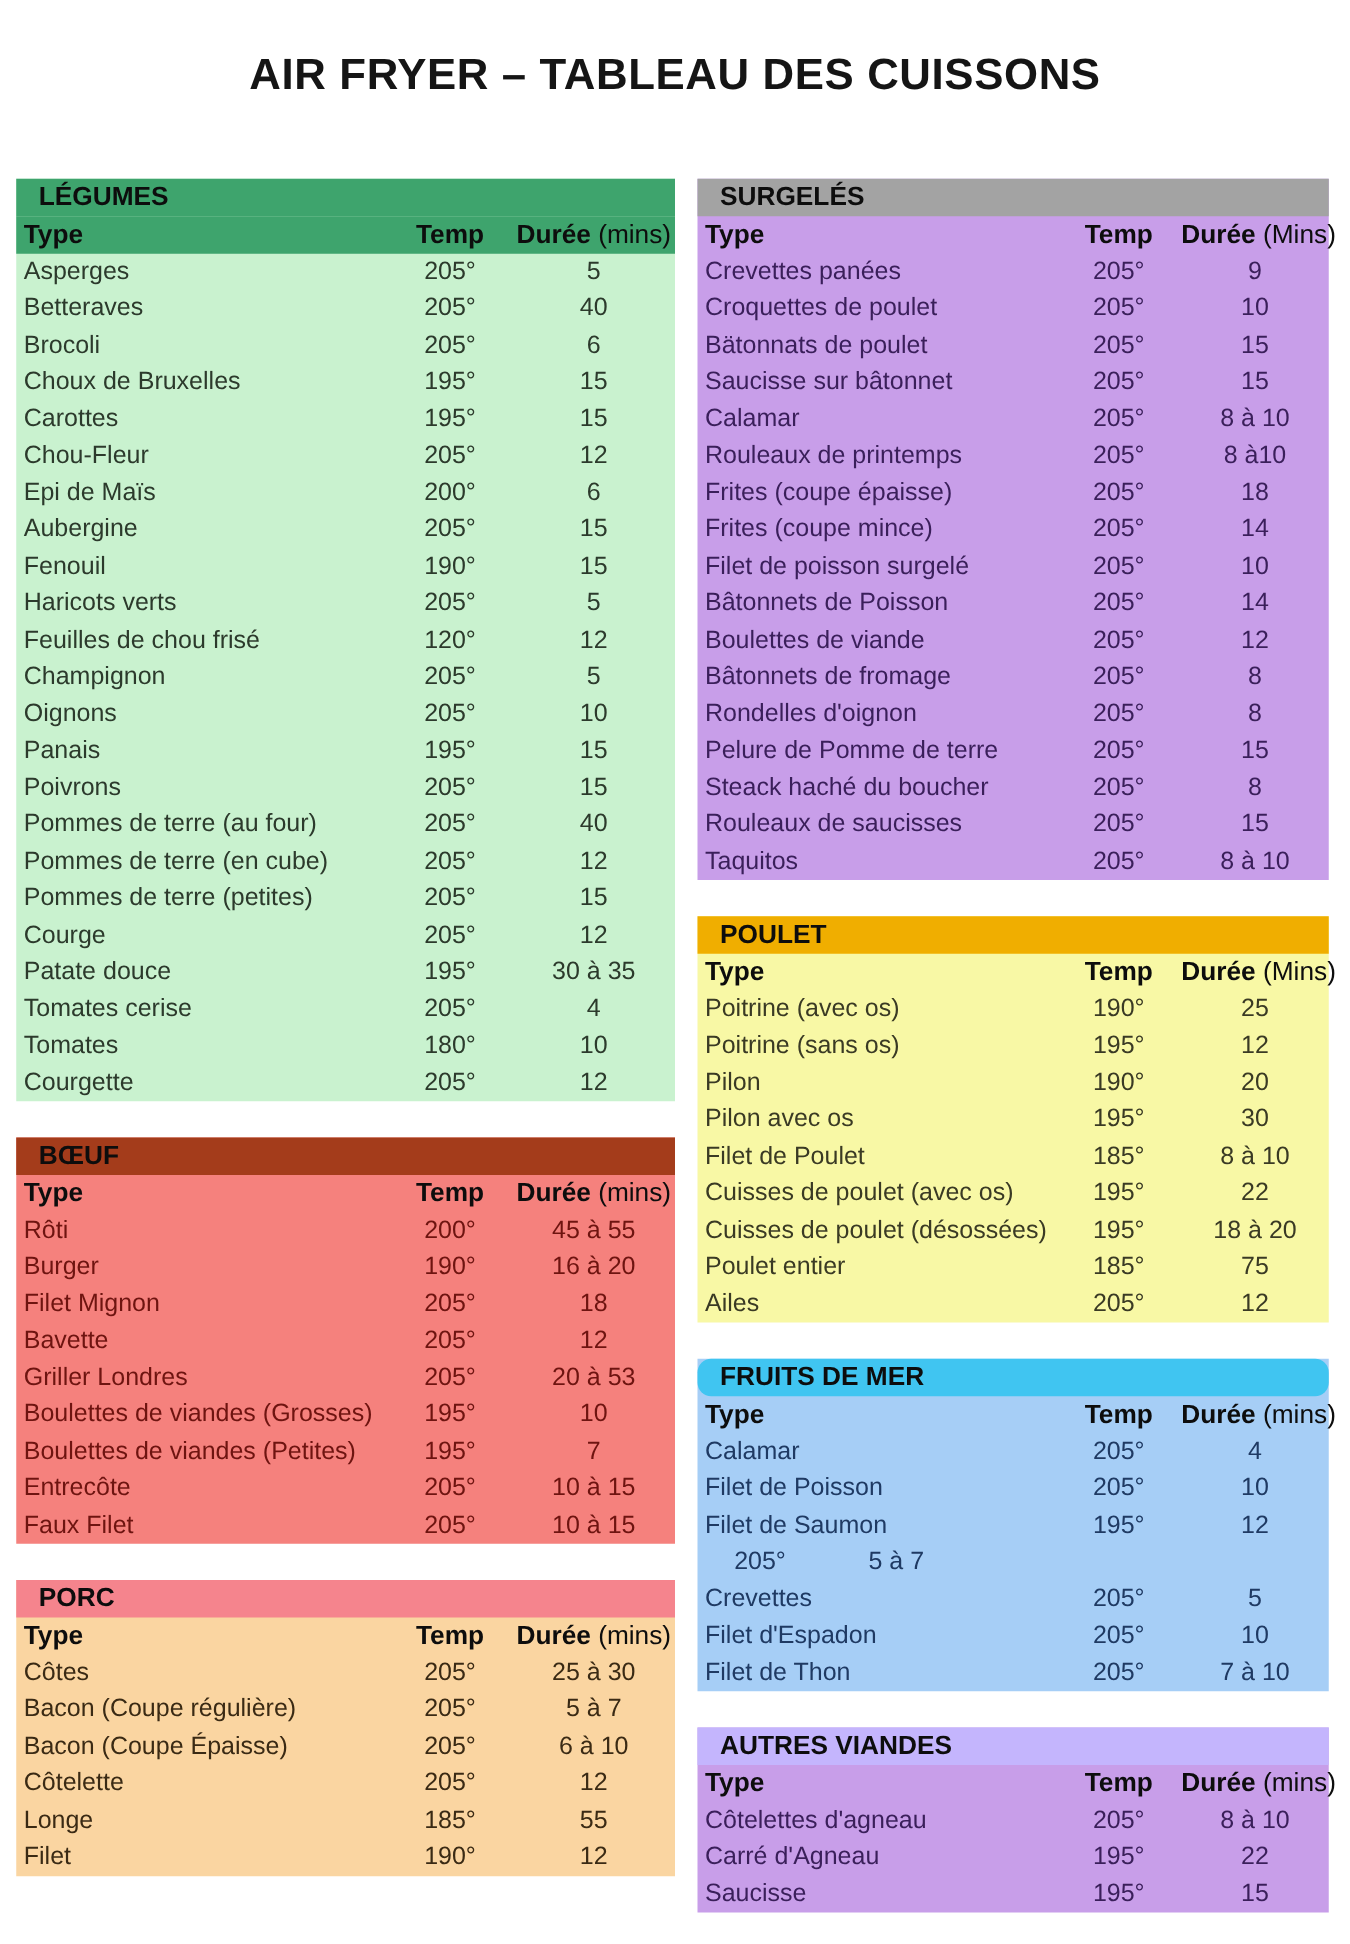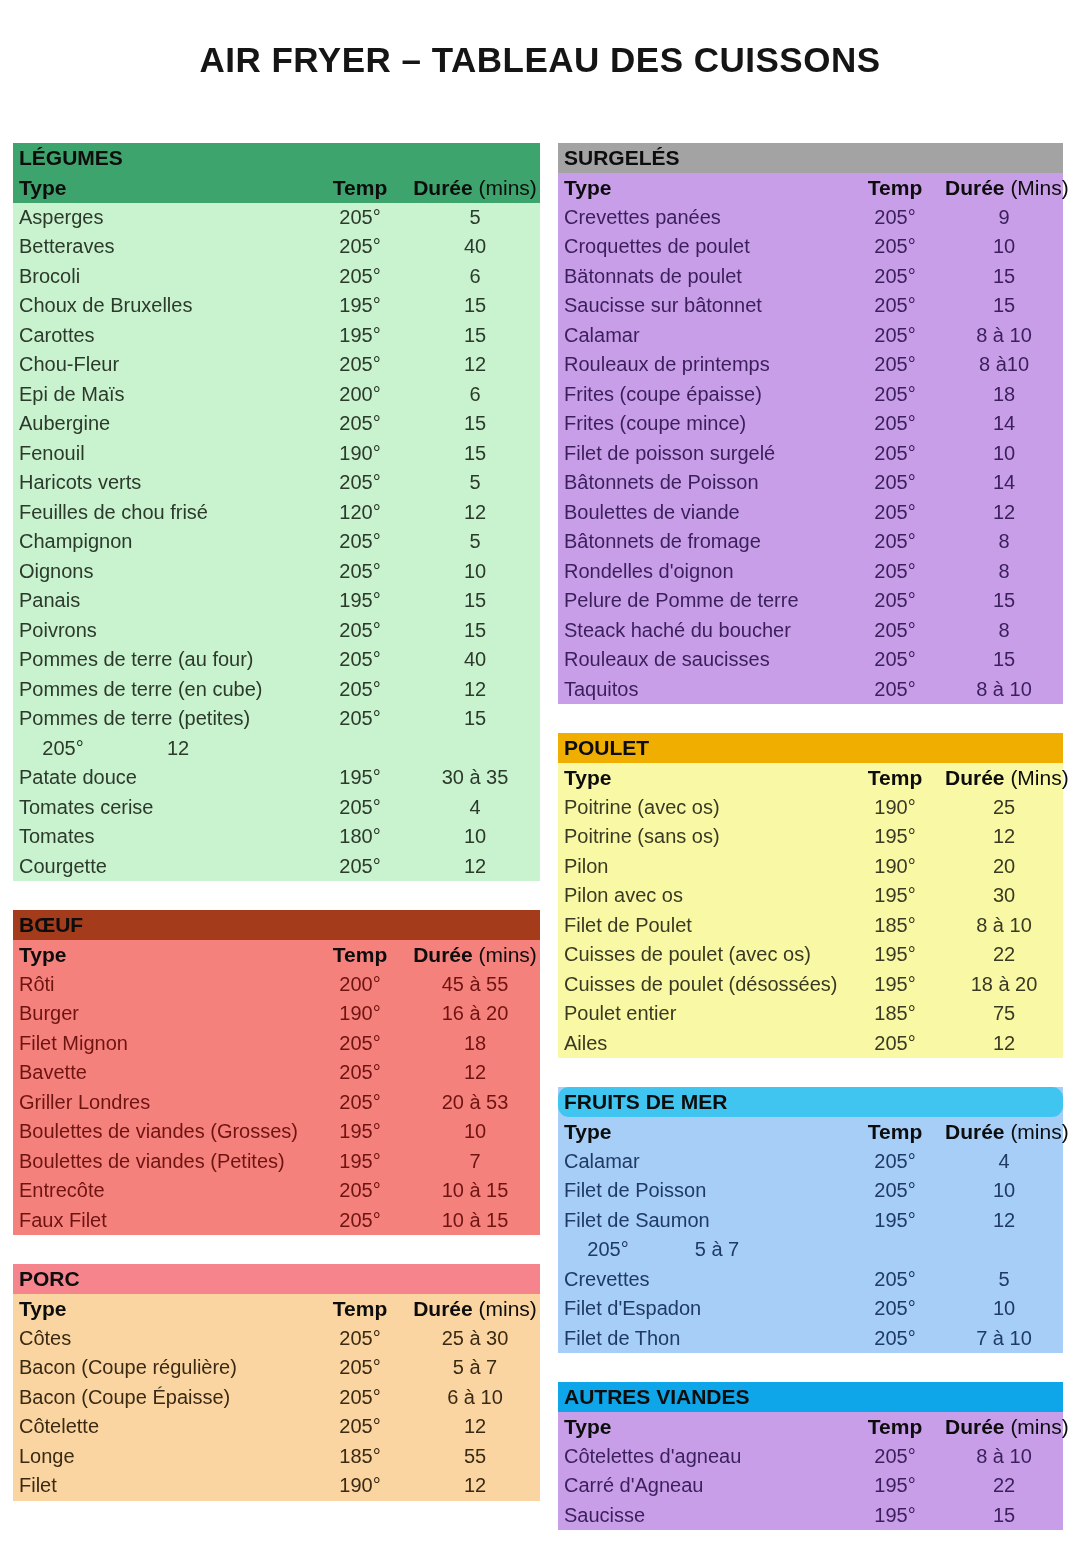--- a/index.html
+++ b/index.html
@@ -13,21 +13,21 @@
     position:absolute;top:40px;left:0;width:1080px;
     text-align:center;font-size:35px;font-weight:bold;color:#151515;
     letter-spacing:0.5px;white-space:nowrap;
   }
   .col{position:absolute;top:143px;}
   .col-left{left:13px;width:527px;}
   .col-right{left:558px;width:505px;}
   .tbl{margin-bottom:29px;font-size:20px;}
   .sec-title{
     height:30px;line-height:30px;font-weight:bold;font-size:21px;
-    padding-left:6px;color:#0d0d0d;
+    padding-left:18px;color:#0d0d0d;
   }
   .row{display:flex;height:29.5px;line-height:29.5px;align-items:center;}
   .row.head{font-weight:bold;color:#0d0d0d;font-size:21px;}
   .row.head .unit{font-weight:normal;}
   .c-type{flex:1;padding-left:6px;white-space:nowrap;overflow:hidden;}
   .c-temp{width:100px;text-align:center;white-space:nowrap;}
   .c-duree{width:130px;text-align:center;white-space:nowrap;}
   .col-right .c-duree{width:118px;}
 </style>
 </head>
@@ -126,20 +126,21 @@
         <div class="c-type">Pommes de terre (en cube)</div>
         <div class="c-temp">205°</div>
         <div class="c-duree">12</div>
       </div>
       <div class="row">
         <div class="c-type">Pommes de terre (petites)</div>
         <div class="c-temp">205°</div>
         <div class="c-duree">15</div>
       </div>
       <div class="row">
+        <div class="c-type">Courge</div>
         <div class="c-temp">205°</div>
         <div class="c-duree">12</div>
       </div>
       <div class="row">
         <div class="c-type">Patate douce</div>
         <div class="c-temp">195°</div>
         <div class="c-duree">30 à 35</div>
       </div>
       <div class="row">
         <div class="c-type">Tomates cerise</div>
@@ -432,21 +433,21 @@
         <div class="c-temp">205°</div>
         <div class="c-duree">10</div>
       </div>
       <div class="row">
         <div class="c-type">Filet de Thon</div>
         <div class="c-temp">205°</div>
         <div class="c-duree">7 à 10</div>
       </div>
     </section>
     <section class="tbl" style="background: rgb(200, 158, 233); color: rgb(58, 31, 90);">
-      <div class="sec-title" style="background: #0ea5e9;">AUTRES VIANDES</div>
+      <div class="sec-title" style="background: #c4b5fd;">AUTRES VIANDES</div>
       <div class="row head">
         <div class="c-type">Type</div>
         <div class="c-temp">Temp</div>
         <div class="c-duree"><span>Durée</span> <span class="unit">(mins)</span></div>
       </div>
       <div class="row">
         <div class="c-type">Côtelettes d'agneau</div>
         <div class="c-temp">205°</div>
         <div class="c-duree">8 à 10</div>
       </div>

